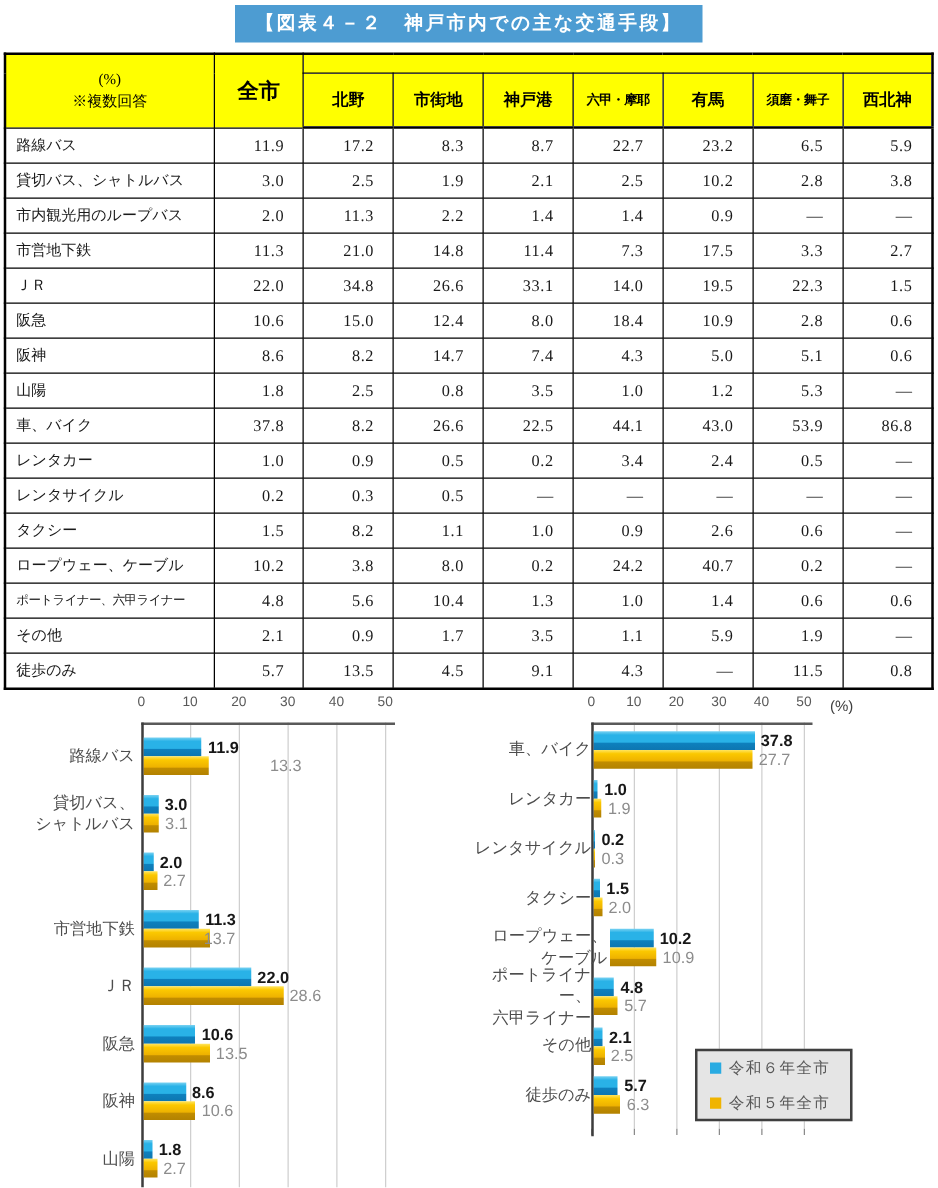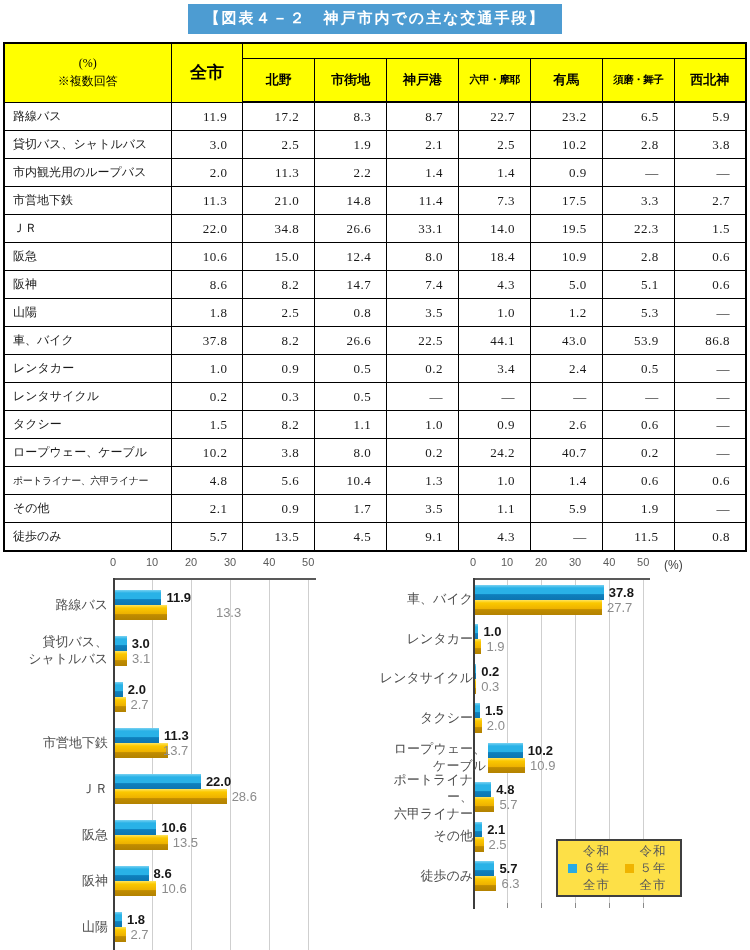--- a/index.html
+++ b/index.html
@@ -50,22 +50,22 @@
     text-align:right;font-size:13px;color:#4d4d4d;line-height:1.3;
     white-space:pre-line;
   }
   .bar{position:absolute;height:15px;}
   .bar.s0{background:linear-gradient(to bottom,#79d2f2 0%,#29b2e7 20%,#29b2e7 58%,#0e80bd 64%,#0d76b1 100%);}
   .bar.s1{background:linear-gradient(to bottom,#ffe560 0%,#fbc800 20%,#eeb200 58%,#c08c00 64%,#b38200 100%);}
   .val{position:absolute;font-size:13px;white-space:nowrap;line-height:15px;}
   .val.s0{font-weight:bold;color:#171717;}
   .val.s1{color:#8c8c8c;}
   .legend{
-    position:absolute;background:#fde047;border:2px solid #3f3f3f;
-    display:flex;flex-direction:row;justify-content:center;gap:11px;
+    position:absolute;background:#e5e5e5;border:2px solid #3f3f3f;
+    display:flex;flex-direction:column;justify-content:center;gap:11px;
     padding:0 10px;box-sizing:border-box;
   }
   .legend-item{display:flex;align-items:center;gap:6px;}
   .legend-marker{width:9px;height:9px;flex:0 0 auto;}
   .legend-text{font-size:12.5px;color:#595959;letter-spacing:1px;}
 </style>
 </head>
 <body>
 
 <div class="title-wrap">

